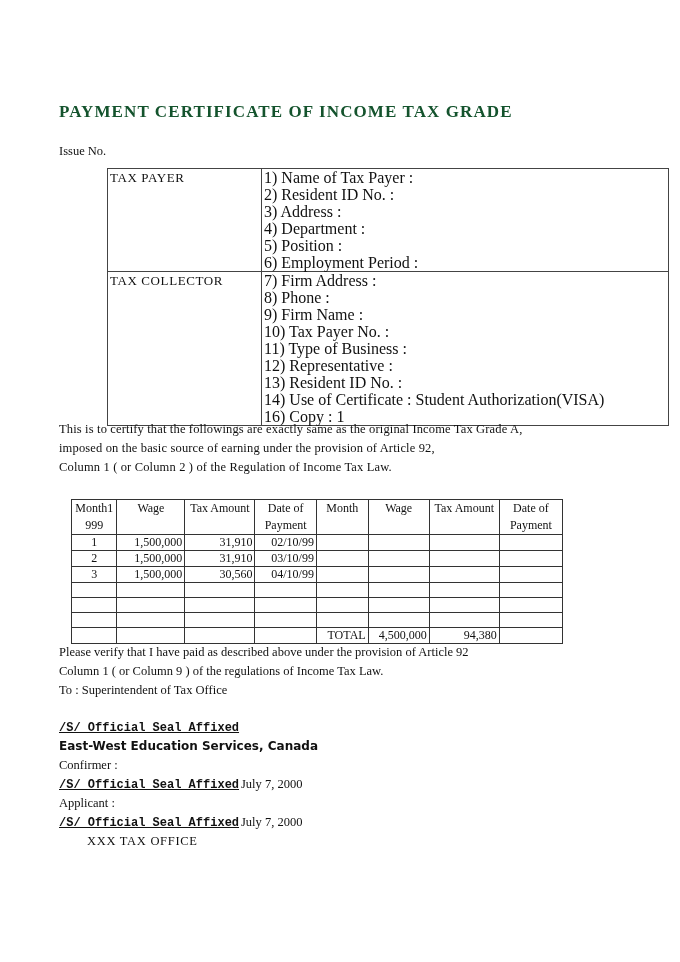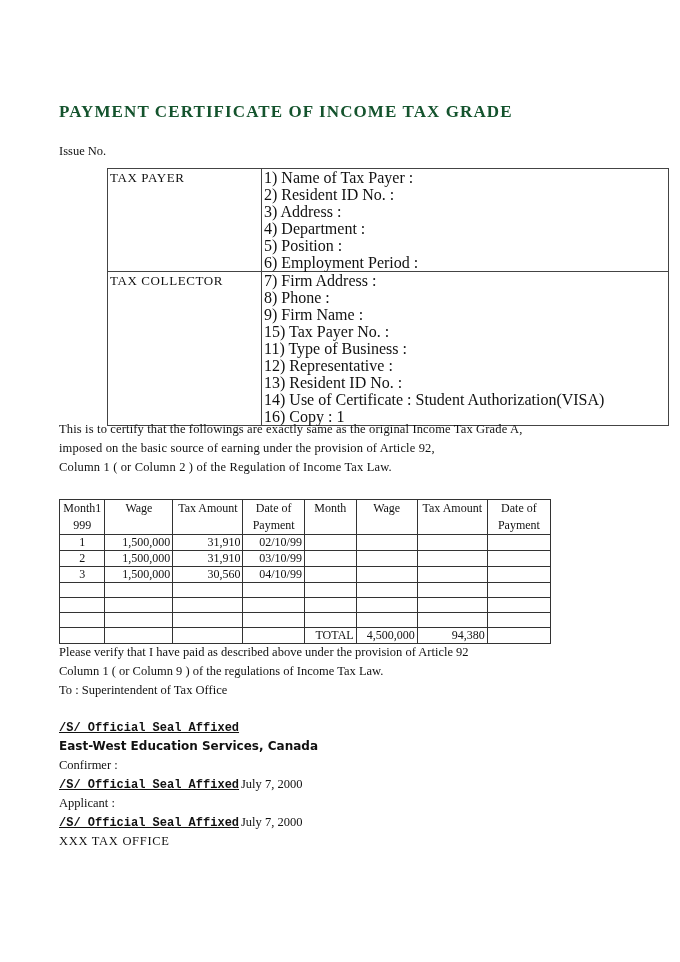--- a/index.html
+++ b/index.html
@@ -9,31 +9,31 @@
   .line { font-family: "Liberation Serif", serif; font-size: 12.5px; line-height: 19px; height: 19px; white-space: nowrap; }
   .issue { margin-top: 18px; }
   table { border-collapse: collapse; }
   .info { position: absolute; left: 12px; top: 68px; width: 562px; border: 1px solid #444; margin-left: 36px; }
   .info td { vertical-align: top; font-family: "Liberation Serif", serif; font-size: 16px; padding: 0; }
   .info .label { width: 151px; border-right: 1px solid #444; padding-left: 2px; font-size: 13px; letter-spacing: 0.6px; line-height: 17px; }
   .info .fields div { line-height: 17px; height: 17px; padding-left: 2px; white-space: nowrap; }
   .info tr.sep td { border-top: 1px solid #444; }
   .certify { position: absolute; left: 0; top: 320px; width: 570px; }
   .certify .line { letter-spacing: 0.15px; }
-  .payt { position: absolute; left: 0; top: 399px; width: 492px; border: 1px solid #333; }
+  .payt { position: absolute; left: 12px; top: 399px; width: 492px; border: 1px solid #333; }
   .payt th, .payt td { border: 1px solid #333; font-family: "Liberation Serif", serif; font-size: 12px; font-weight: normal; padding: 0 2px; height: 14px; line-height: 15px; }
   .payt th { vertical-align: top; text-align: center; line-height: 17px; height: 34px; }
   .payt td.num { text-align: right; }
   .payt td.ctr { text-align: center; }
   .verify { position: absolute; left: 0; top: 543px; }
   .sig { position: absolute; left: 0; top: 618px; }
   .seal { font-family: Liberation Mono, monospace; font-weight: bold; font-size: 12px; text-decoration: underline; display: inline-block; width: 182px; }
   .bold { font-family: "DejaVu Sans", sans-serif; font-weight: bold; font-size: 12px; }
   .date { font-family: "Liberation Serif", serif; font-size: 12.5px; margin-top: 20px; }
-  .office { letter-spacing: 0.7px; }
+  .office { letter-spacing: 0.7px; margin-left: 28px; }
 </style>
 </head>
 <body>
 
 <div class="doc">
   <h1 class="title">PAYMENT CERTIFICATE OF INCOME TAX GRADE</h1>
   <div class="line issue">Issue No.</div>
 
   <table class="info">
     <tbody>
@@ -47,21 +47,21 @@
         <div>5) Position :</div>
         <div>6) Employment Period :</div>
       </td>
     </tr>
     <tr class="sep">
       <td class="label">TAX COLLECTOR</td>
       <td class="fields">
         <div>7) Firm Address :</div>
         <div>8) Phone :</div>
         <div>9) Firm Name :</div>
-        <div>15) Tax Payer No. :</div>
+        <div>10) Tax Payer No. :</div>
         <div>11) Type of Business :</div>
         <div>12) Representative :</div>
         <div>13) Resident ID No. :</div>
         <div>14) Use of Certificate : Student Authorization(VISA)</div>
         <div>16) Copy : 1</div>
       </td>
     </tr>
   </tbody>
     </table>
 

